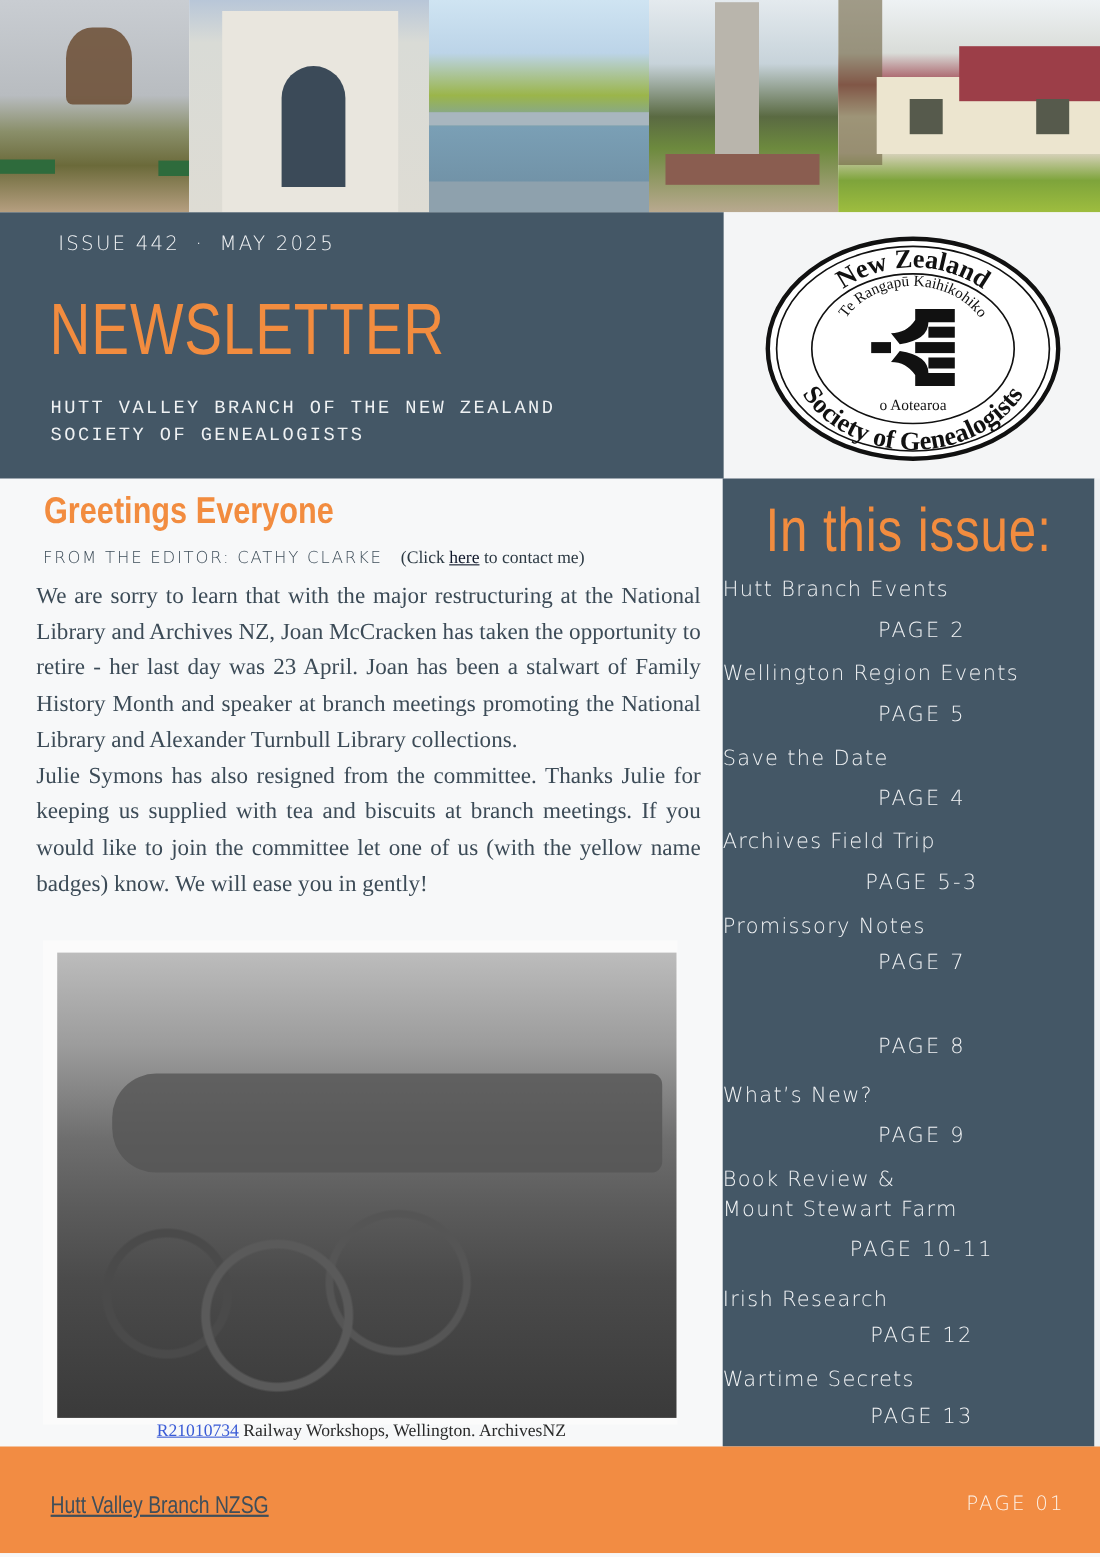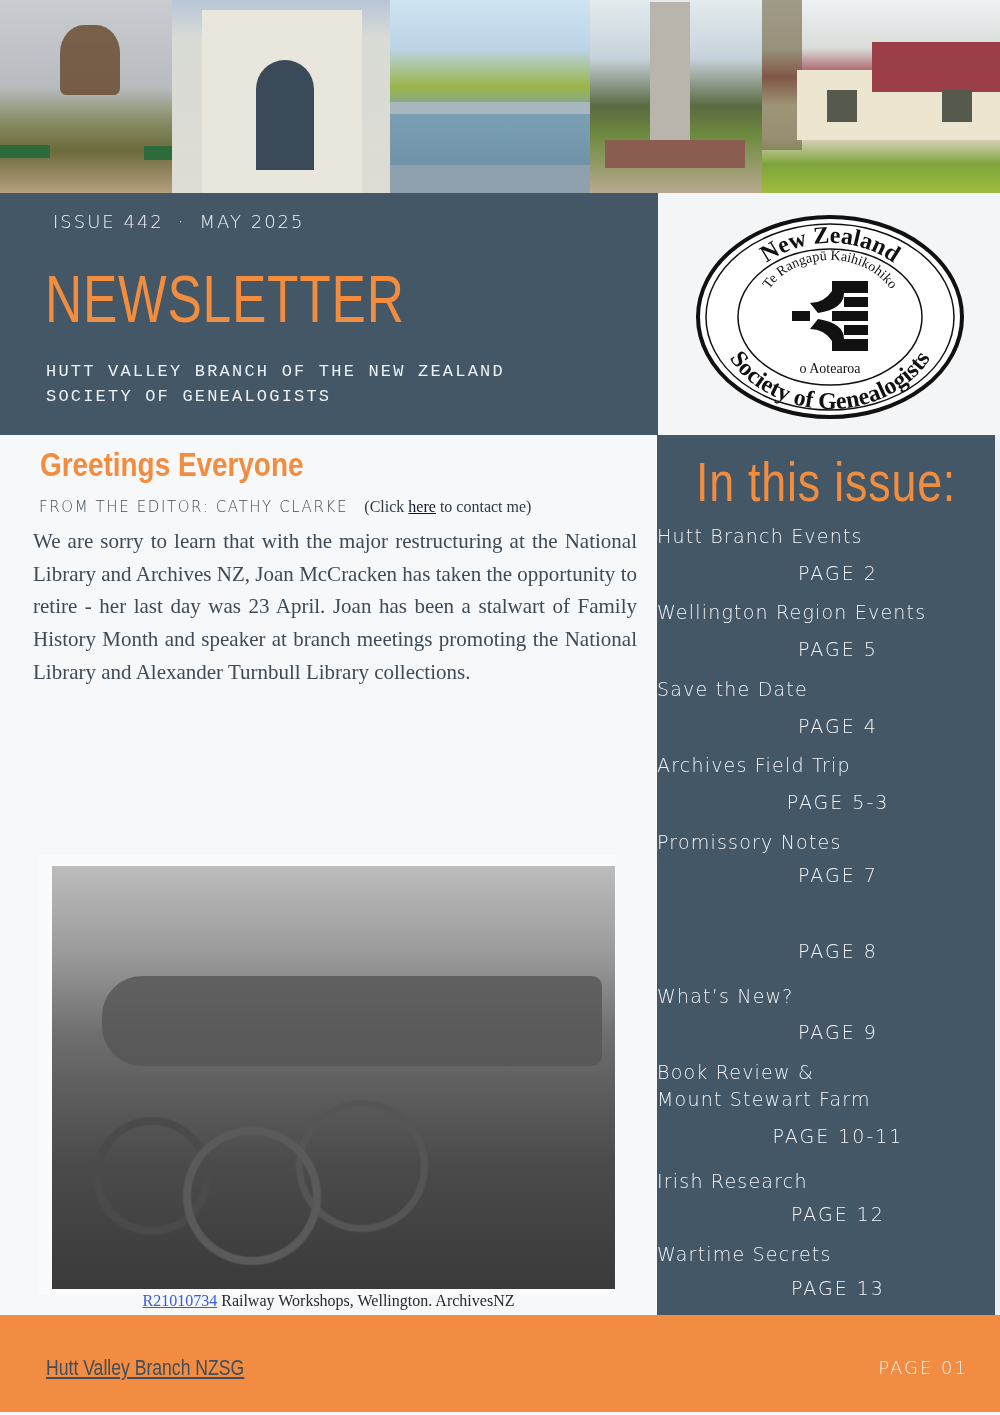--- a/index.html
+++ b/index.html
@@ -145,20 +145,21 @@
 </div>
 
 <div class="main">
   <h2 class="greeting">Greetings Everyone</h2>
   <div class="editor-line">
     <span>FROM THE EDITOR: CATHY CLARKE</span>
     <span class="contact"><span>(Click </span><a href="#">here</a><span> to contact me)</span></span>
   </div>
   <div class="body-text">
     <p>We are sorry to learn that with the major restructuring at the National Library and Archives NZ, Joan McCracken has taken the opportunity to retire - her last day was 23 April. Joan has been a stalwart of Family History Month and speaker at branch meetings promoting the National Library and Alexander Turnbull Library collections.</p>
+    <p>Julie Symons has also resigned from the committee. Thanks Julie for keeping us supplied with tea and biscuits at branch meetings. If you would like to join the committee let one of us (with the yellow name badges) know. We will ease you in gently!</p>
   </div>
   <div class="photo-frame">
     <div class="bw-photo" title="Railway Workshops, Wellington - steam locomotive under repair">
       <div class="boiler"></div>
     </div>
   </div>
   <div class="caption">
     <a href="#">R21010734</a><span> Railway Workshops, Wellington. ArchivesNZ</span>
   </div>
 </div>

